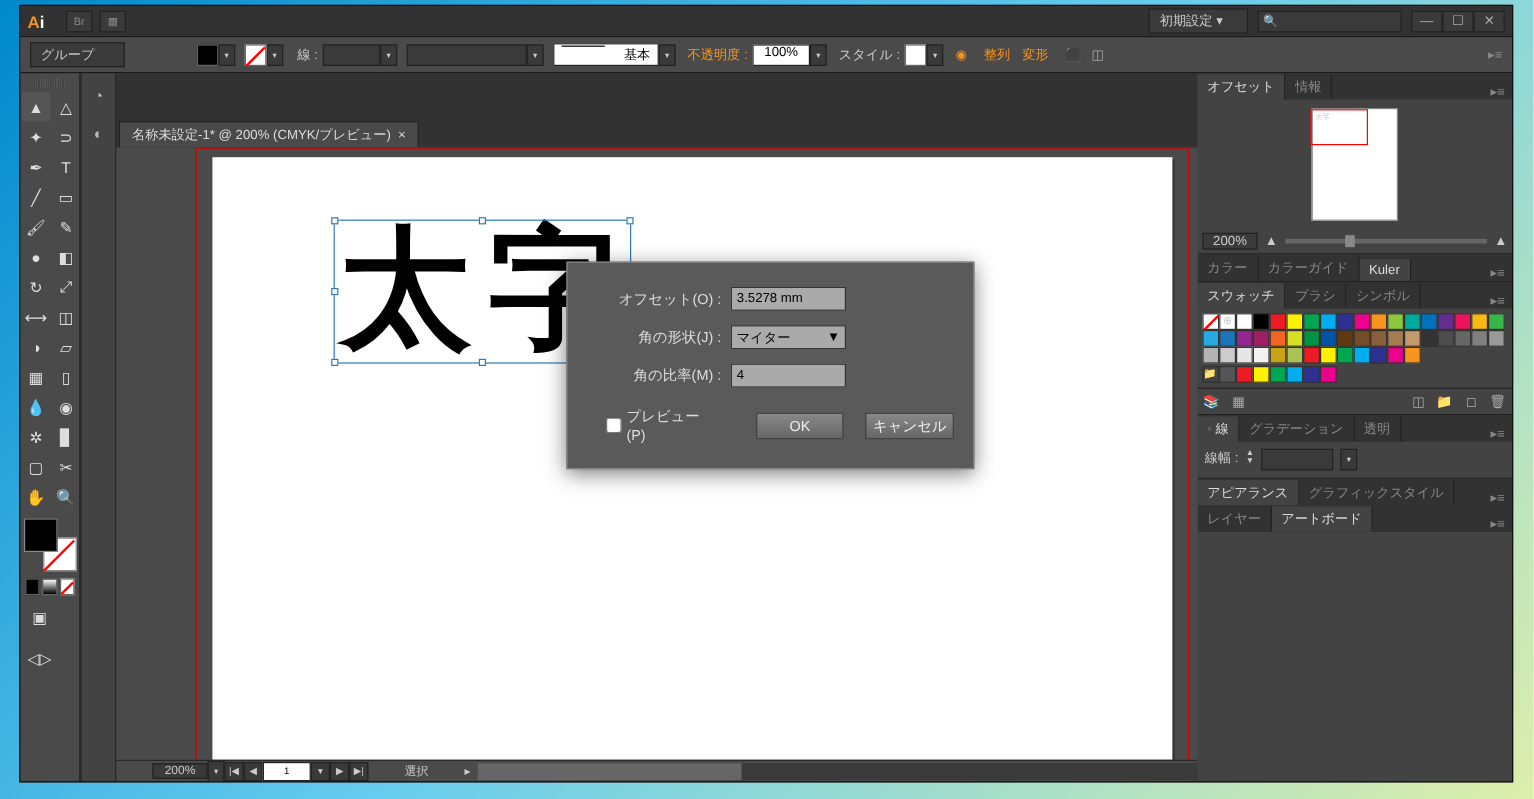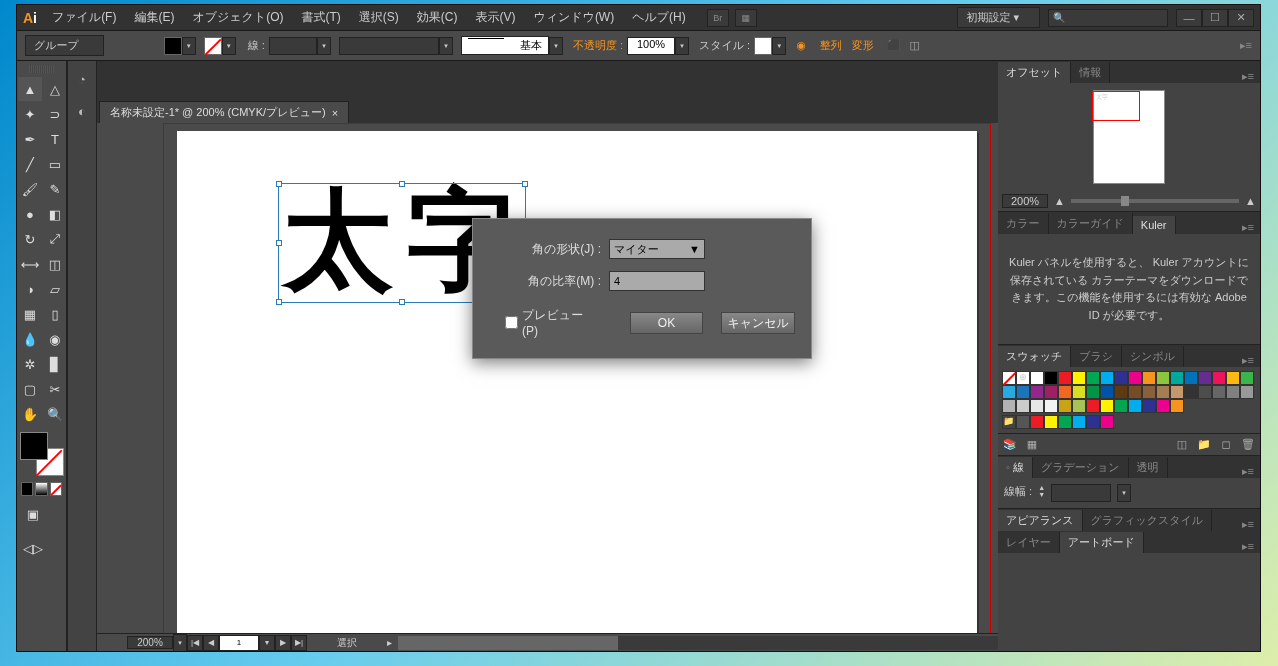--- a/index.html
+++ b/index.html
@@ -86,31 +86,20 @@
 </style>
 </head>
 <body>
 
 <div class="window">
   <div class="titlebar">
     <div class="ai-logo">
         <span>A</span>
         <span>i</span>
       </div>
-    <div class="menubar">
-      <div>ファイル(F)</div>
-      <div>編集(E)</div>
-      <div>オブジェクト(O)</div>
-      <div>書式(T)</div>
-      <div>選択(S)</div>
-      <div>効果(C)</div>
-      <div>表示(V)</div>
-      <div>ウィンドウ(W)</div>
-      <div>ヘルプ(H)</div>
-    </div>
     <div class="title-icons">
       <div class="title-icon">Br</div>
       <div class="title-icon">▦</div>
     </div>
     <div class="titlebar-right">
       <div class="workspace-select"><span>初期設定</span> ▾</div>
       <div class="search-box">
           <span style="color:#888;font-size:10px">🔍</span>
         </div>
       <div class="win-btns">
@@ -287,23 +276,20 @@
         </div>
       </div>
 
       <div class="panel">
         <div class="panel-tabs">
           <div class="ptab">カラー</div>
           <div class="ptab">カラーガイド</div>
           <div class="ptab active">Kuler</div>
           <div class="panel-menu">▸≡</div>
         </div>
-        <div class="kuler-msg">Kuler パネルを使用すると、
-Kuler アカウントに保存されている
-カラーテーマをダウンロードできます。この機能を使用するには有効な Adobe ID が必要です。</div>
       </div>
 
       <div class="panel">
         <div class="panel-tabs">
           <div class="ptab active">スウォッチ</div>
           <div class="ptab">ブラシ</div>
           <div class="ptab">シンボル</div>
           <div class="panel-menu">▸≡</div>
         </div>
         <div class="swatches-grid" id="swatch-grid">
@@ -410,20 +396,24 @@
           <div class="panel-menu">▸≡</div>
         </div>
       </div>
     </div>
   </div>
 </div>
 
 <div class="dialog">
   <div class="dialog-body">
     <div class="dlg-row">
+      <div class="dlg-label">オフセット(O) :</div>
+      <input class="dlg-input" value="3.5278 mm" style="">
+    </div>
+    <div class="dlg-row">
       <div class="dlg-label">角の形状(J) :</div>
       <div class="dlg-select">
           <span>マイター</span>
           <span>▼</span>
         </div>
     </div>
     <div class="dlg-row">
       <div class="dlg-label">角の比率(M) :</div>
       <input class="dlg-input" value="4" style="">
     </div>

